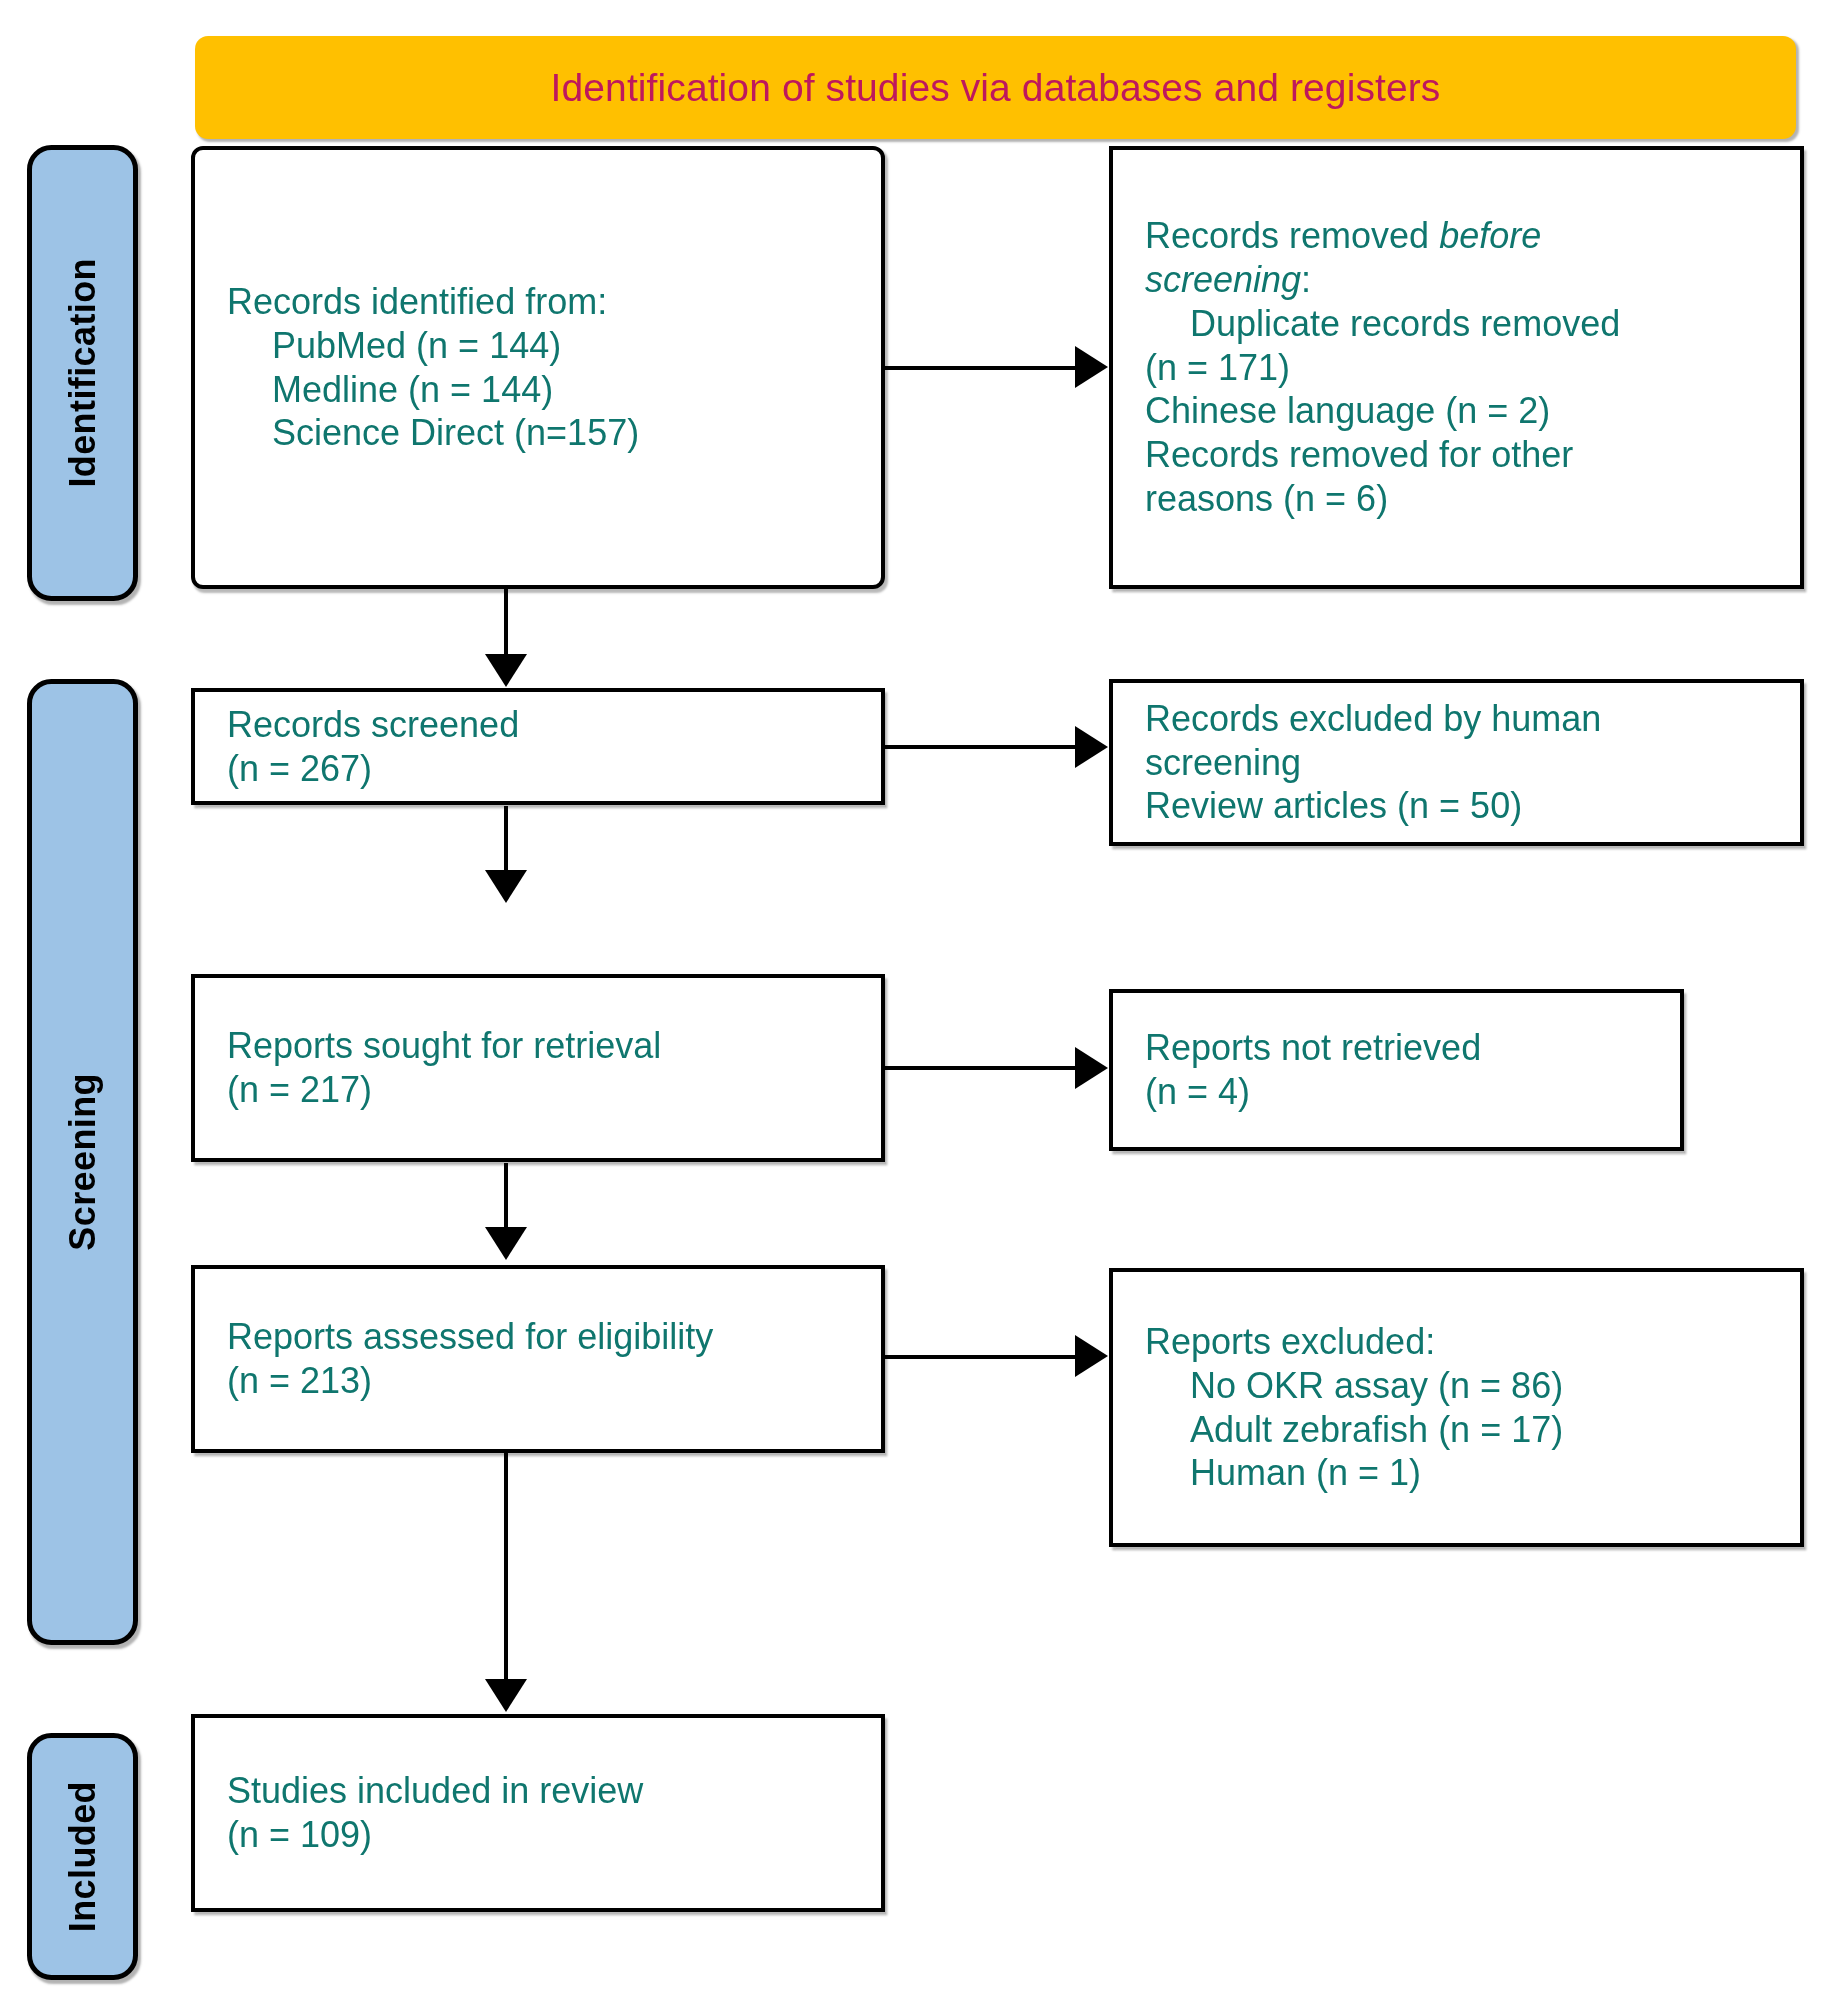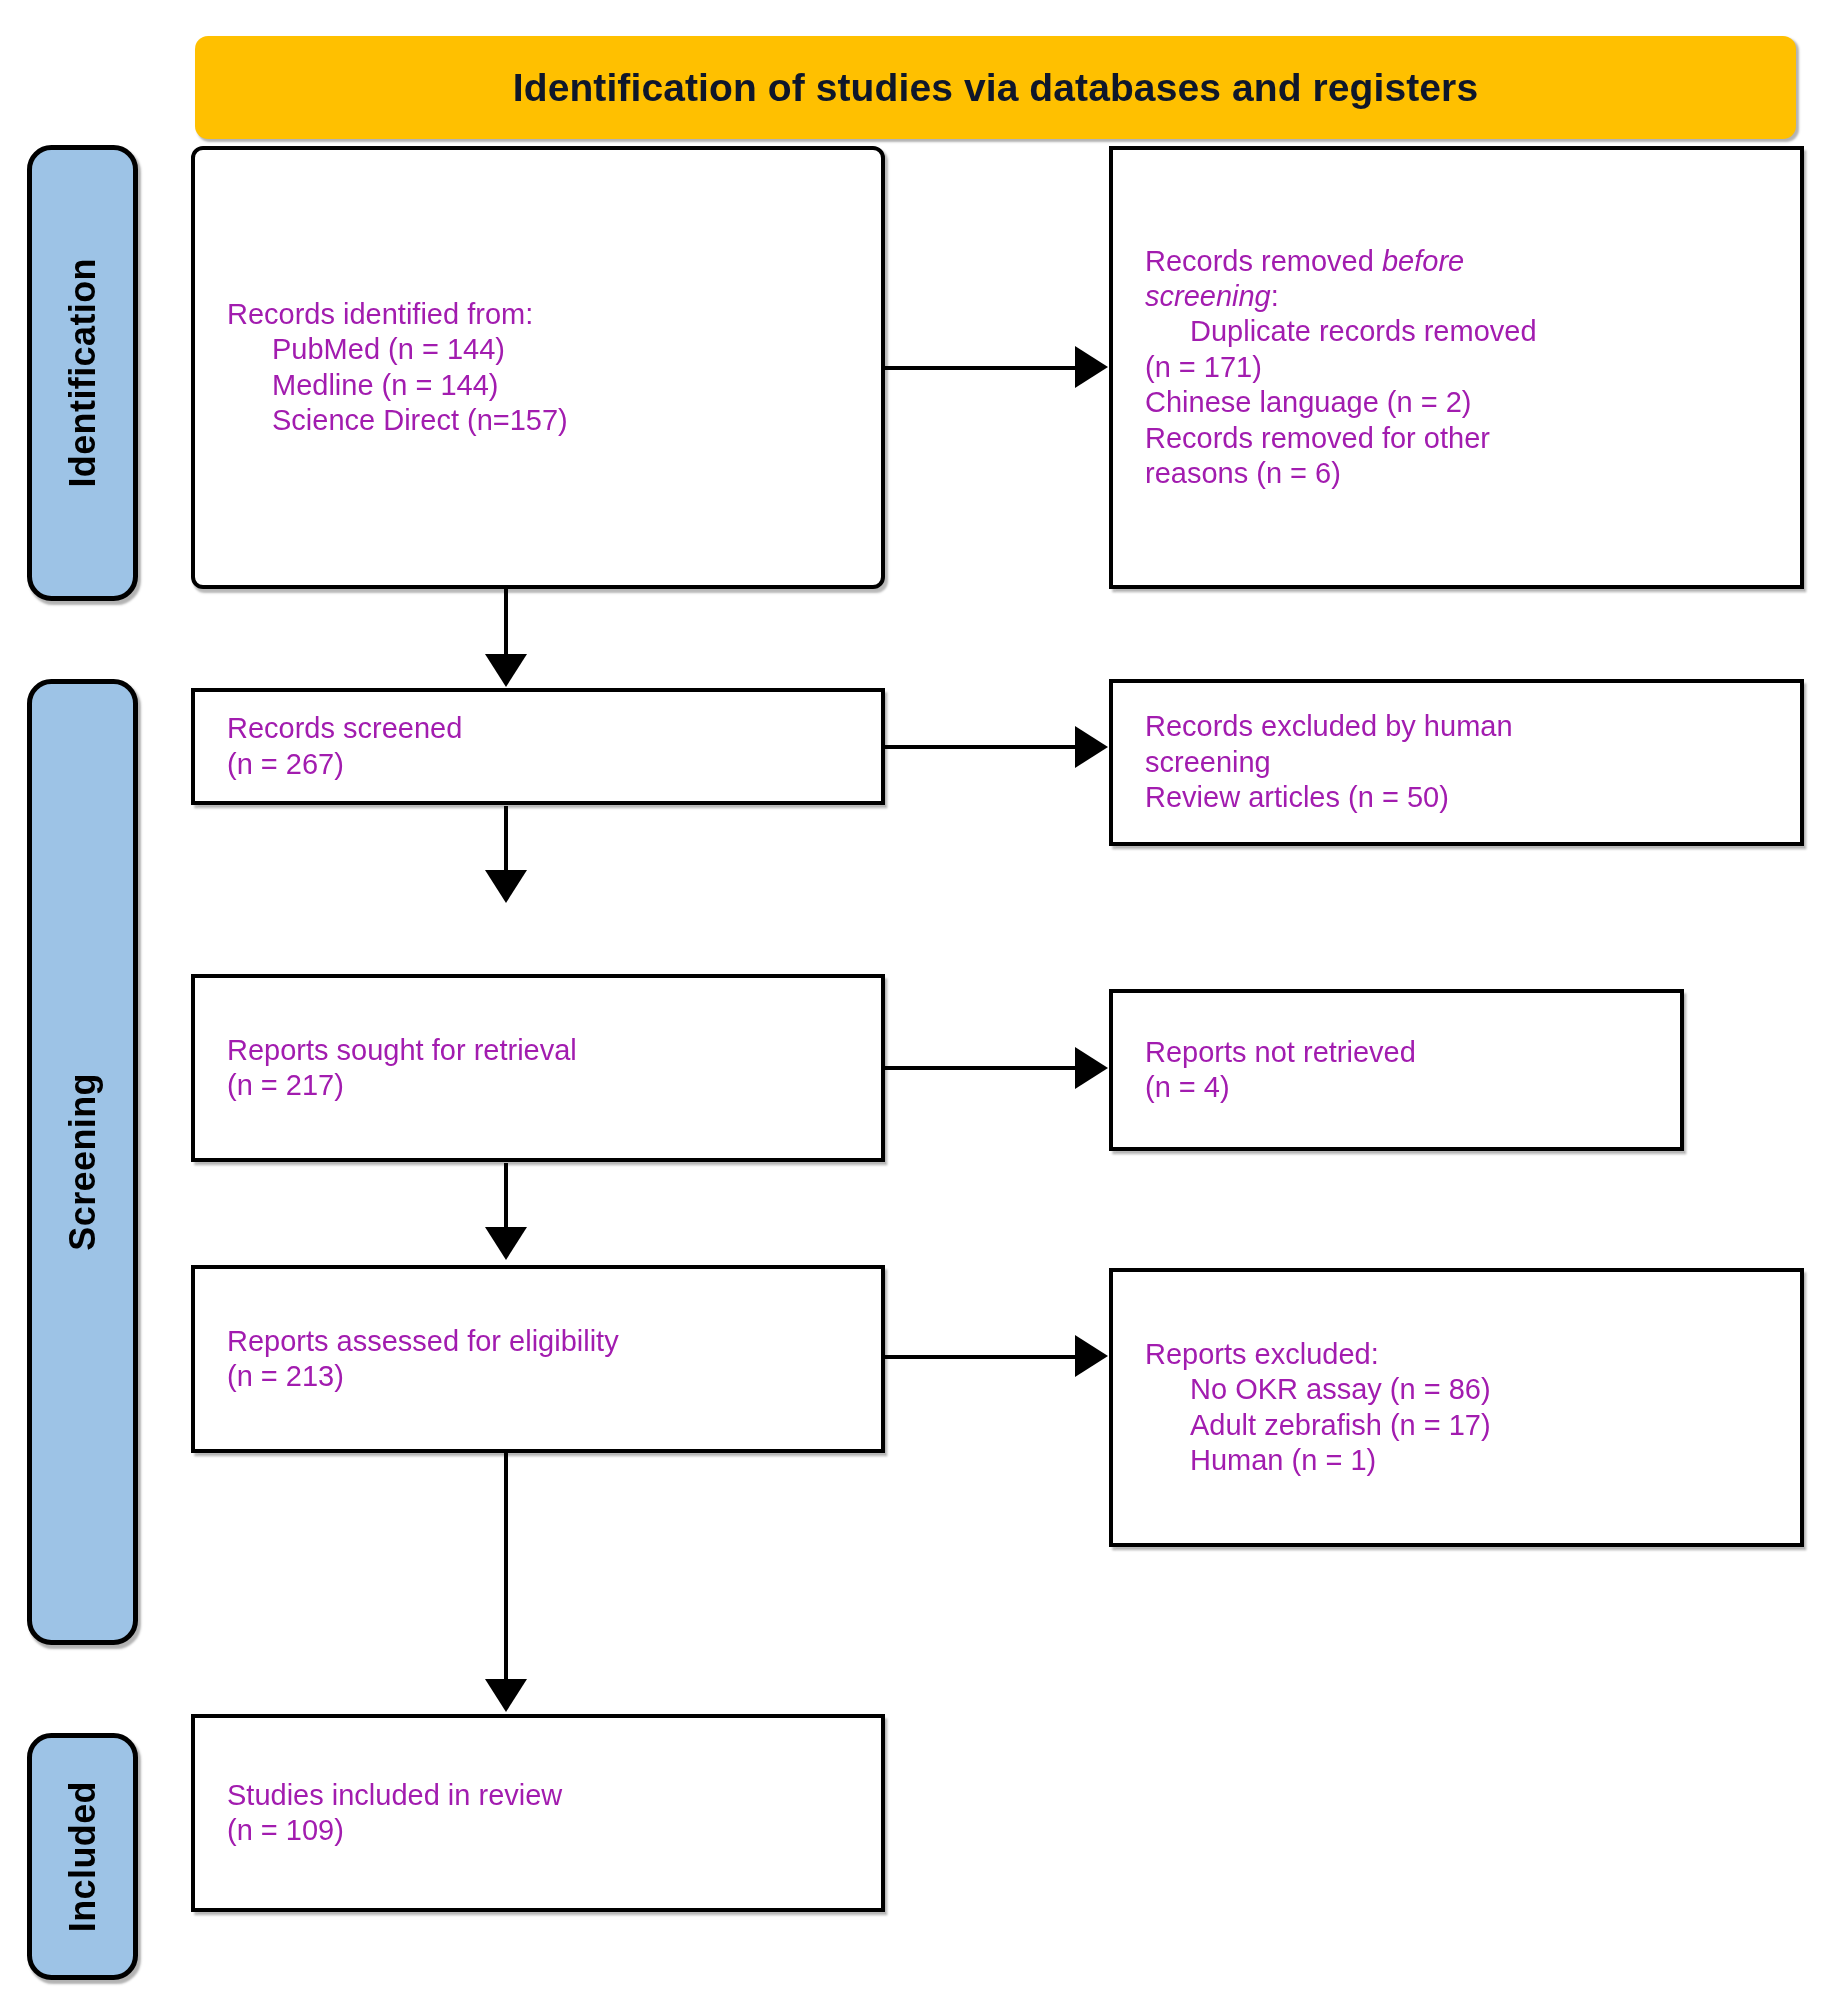--- a/index.html
+++ b/index.html
@@ -27,22 +27,22 @@
     height: 103px;
     background: #FFC000;
     border-radius: 13px;
     box-shadow: 2.2px 2.9px 2.2px rgba(0,0,0,0.30);
     display: flex;
     align-items: center;
     justify-content: center;
   }
   .banner-text {
     font-size: 39px;
-    font-weight: bold;
-    color: #0f172a;
+    font-weight: normal;
+    color: #be185d;
     letter-spacing: 0.1px;
     white-space: nowrap;
   }
 
   
   .stage-label {
     position: absolute;
     background: #9DC3E6;
     border: 5px solid #000000;
     border-radius: 24.4px;
@@ -71,23 +71,23 @@
     display: flex;
     align-items: center;
   }
   .box-inner {
     padding-left: 32px;
     padding-right: 16px;
     width: 100%;
     box-sizing: border-box;
   }
   .line {
-    font-size: 29px;
+    font-size: 36px;
     line-height: 1.22;
-    color: #a21caf;
+    color: #0f766e;
     white-space: pre;
   }
   .line.indent { padding-left: 45px; }
   .line .it { font-style: italic; }
 
   
   .v-line {
     position: absolute;
     width: 4.3px;
     background: #000000;

